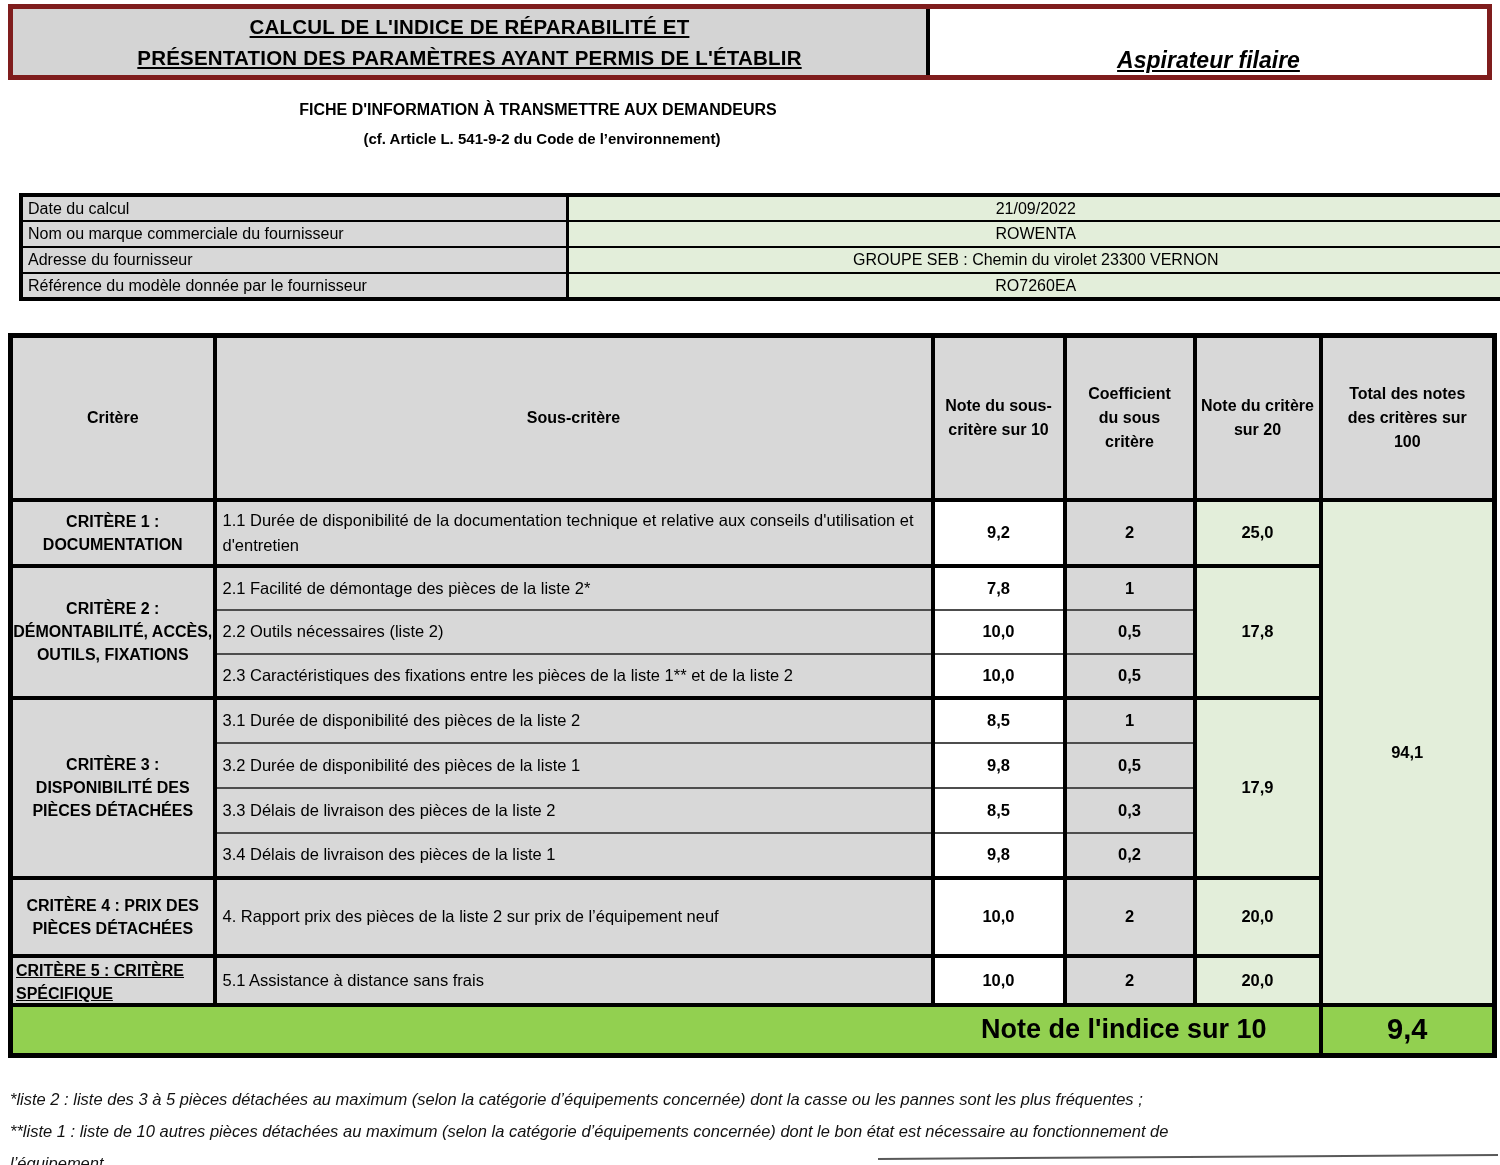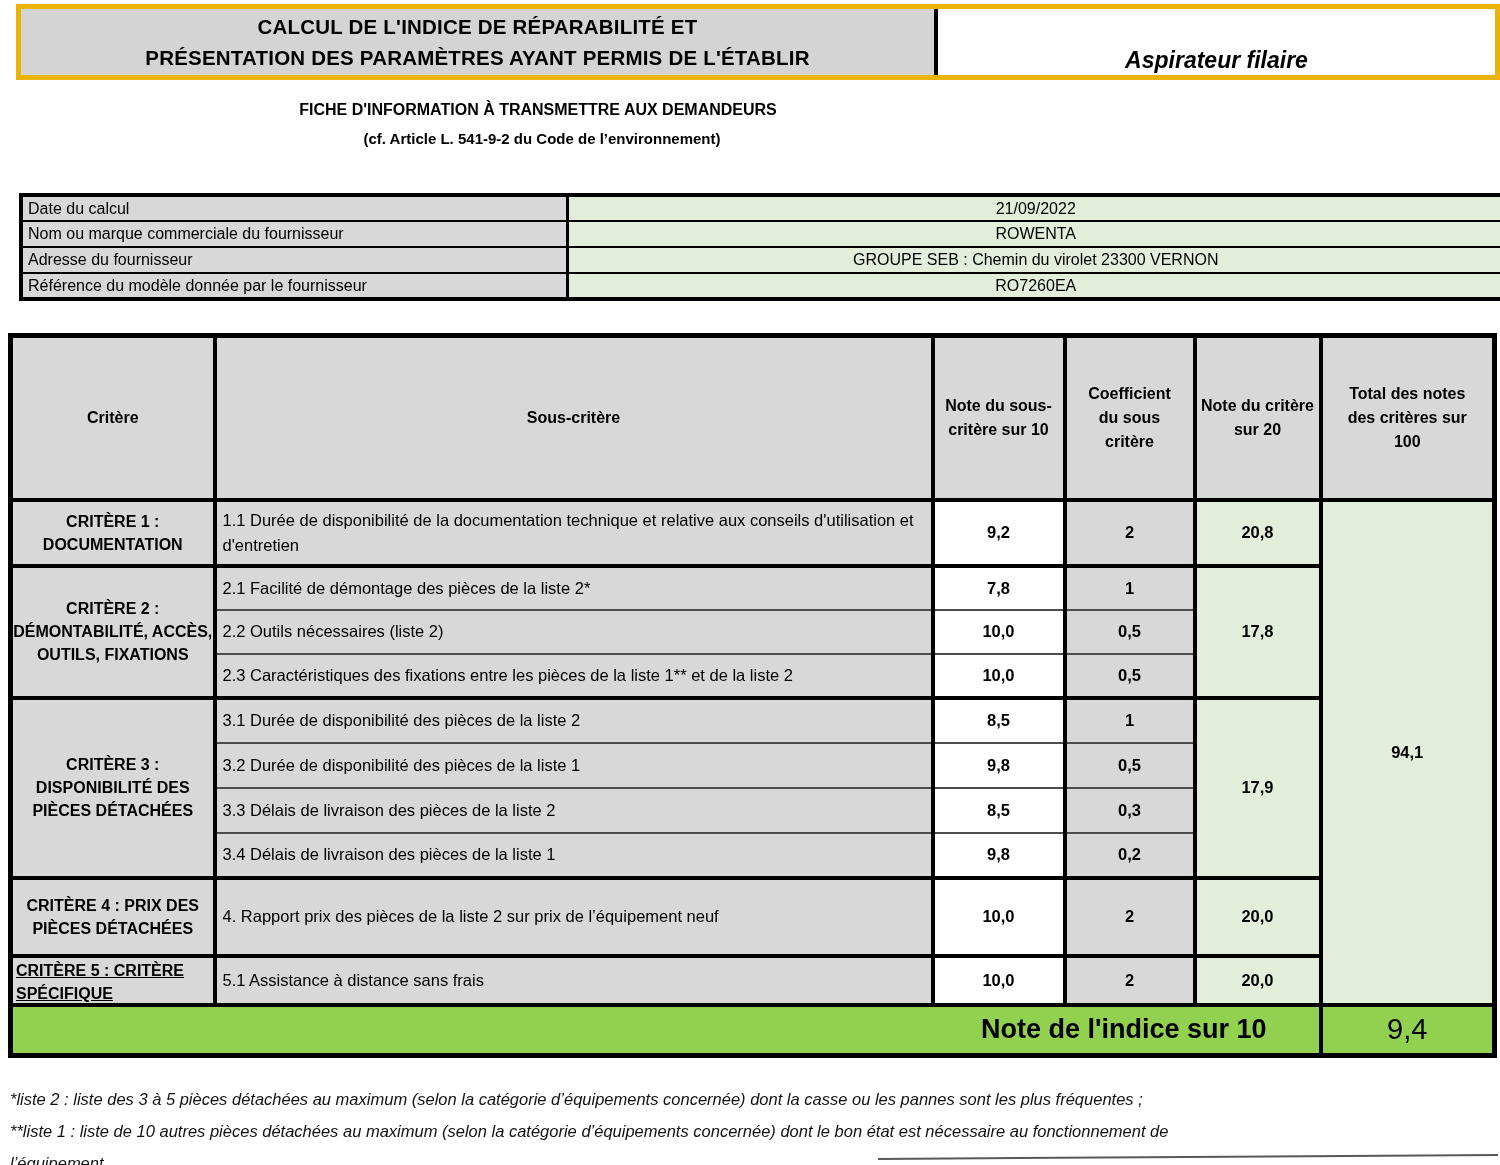--- a/index.html
+++ b/index.html
@@ -1,21 +1,21 @@
 <!DOCTYPE html>
 <html lang="fr"><head>
 <meta charset="utf-8">
 <style>
   html,body{margin:0;padding:0;background:#fff;}
   body{font-family:"Liberation Sans","DejaVu Sans",sans-serif;color:#000;}
   .page{position:relative;width:1500px;height:1165px;background:#ffffff;overflow:hidden;}
 
   
-  .title-banner{position:absolute;left:16px;top:4px;width:1484px;height:76px;
-    border:5px solid #eab308;box-sizing:border-box;display:flex;}
+  .title-banner{position:absolute;left:8px;top:4px;width:1484px;height:76px;
+    border:5px solid #7f1d1d;box-sizing:border-box;display:flex;text-decoration:underline;}
   .title-left{width:917px;background:#d4d4d4;border-right:4px solid #000;box-sizing:border-box;
     display:flex;flex-direction:column;justify-content:center;align-items:center;}
   .title-left .tl{font-weight:bold;font-size:20.5px;line-height:31px;letter-spacing:.2px;}
   .title-right{flex:1;background:#fff;display:flex;align-items:center;justify-content:center;}
   .title-right .product{font-weight:bold;font-style:italic;font-size:23px;margin-top:36px;}
 
   
   .subtitle{position:absolute;left:0;top:101px;width:1076px;text-align:center;}
   .subtitle .s1{font-weight:bold;font-size:16px;}
   .subtitle .s2{font-weight:bold;font-size:15px;margin-top:11px;padding-left:8px;}
@@ -43,21 +43,21 @@
   td.crit{background:#d8d8d8;font-weight:bold;text-align:center;line-height:23px;font-size:16px;}
   td.crit5{vertical-align:top;text-align:left;}
   td.crit5 .clip{height:44px;overflow:hidden;line-height:23px;padding:1px 3px 0 3px;text-decoration:underline;}
   td.sous{background:#d8d8d8;text-align:left;padding:2px 8px 2px 6px;line-height:25px;}
   td.numw{background:#ffffff;font-weight:bold;text-align:center;}
   td.numg{background:#d8d8d8;font-weight:bold;text-align:center;}
   td.ncrit{background:#e3eeda;font-weight:bold;text-align:center;}
   td.total{background:#e3eeda;font-weight:bold;text-align:center;border-left:4px solid #000;}
   tr.green-row td{border-top:4px solid #000;background:#92d050;}
   td.green-label{text-align:right;font-weight:bold;font-size:27px;padding-right:52px;}
-  td.green-value{text-align:center;font-weight:normal;font-size:29px;margin-left:28px;}
+  td.green-value{text-align:center;font-weight:bold;font-size:29px;margin-left:28px;}
 
   
   .footnotes{position:absolute;left:10px;top:1083px;width:1484px;font-style:italic;
     font-size:16.5px;line-height:32px;color:#111;}
 
   .scan-line{position:absolute;left:878px;top:1156px;width:620px;height:2px;background:#3c3c3c;
     transform:rotate(-0.35deg);opacity:.85;}
 </style>
 </head>
 <body>
@@ -134,21 +134,21 @@
       <th>
             <div class="hc w6">Total des notes des critères sur 100</div>
           </th>
     </tr>
 
     <tr style="height:66px" class="group-start">
       <td class="crit">CRITÈRE 1 : DOCUMENTATION</td>
       <td class="sous">1.1 Durée de disponibilité de la documentation technique et relative aux conseils d'utilisation et d'entretien</td>
       <td class="numw">9,2</td>
       <td class="numg">2</td>
-      <td class="ncrit">20,8</td>
+      <td class="ncrit">25,0</td>
       <td class="total" rowspan="10">94,1</td>
     </tr>
 
     <tr style="height:44px" class="group-start">
       <td class="crit" rowspan="3">CRITÈRE 2 : DÉMONTABILITÉ, ACCÈS, OUTILS, FIXATIONS</td>
       <td class="sous">2.1 Facilité de démontage des pièces de la liste 2*</td>
       <td class="numw">7,8</td>
       <td class="numg">1</td>
       <td class="ncrit" rowspan="3">17,8</td>
     </tr>

